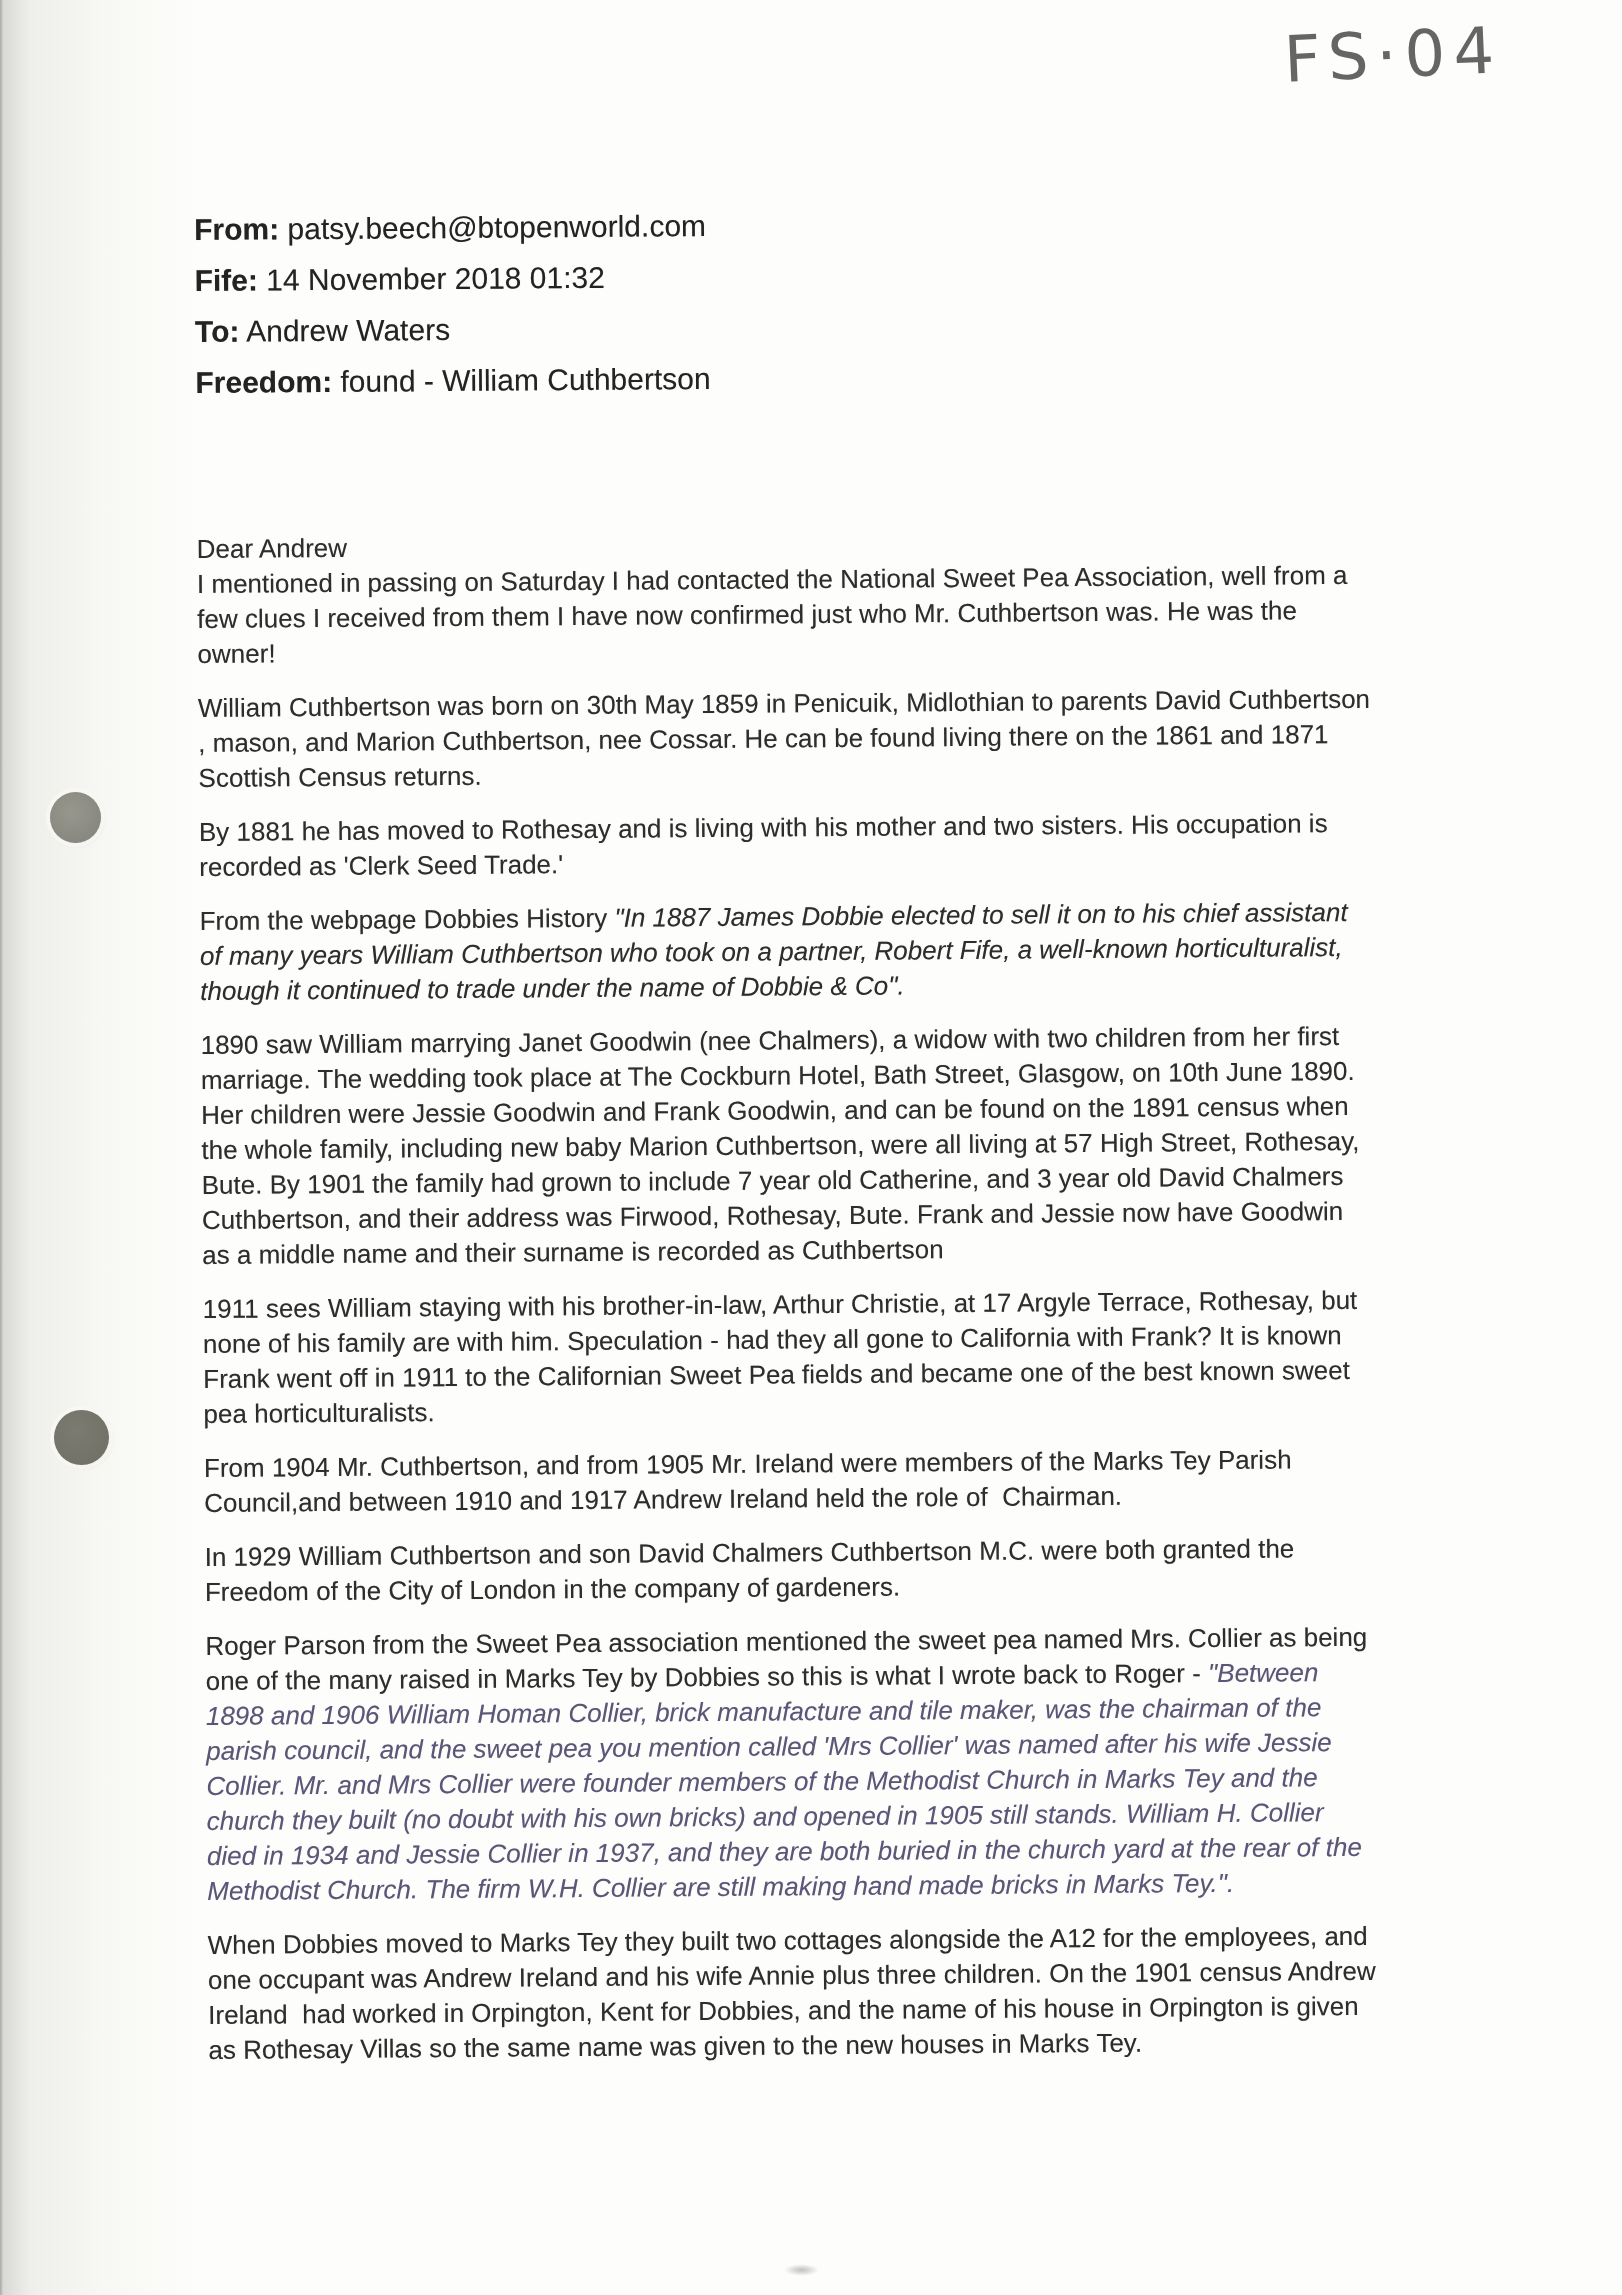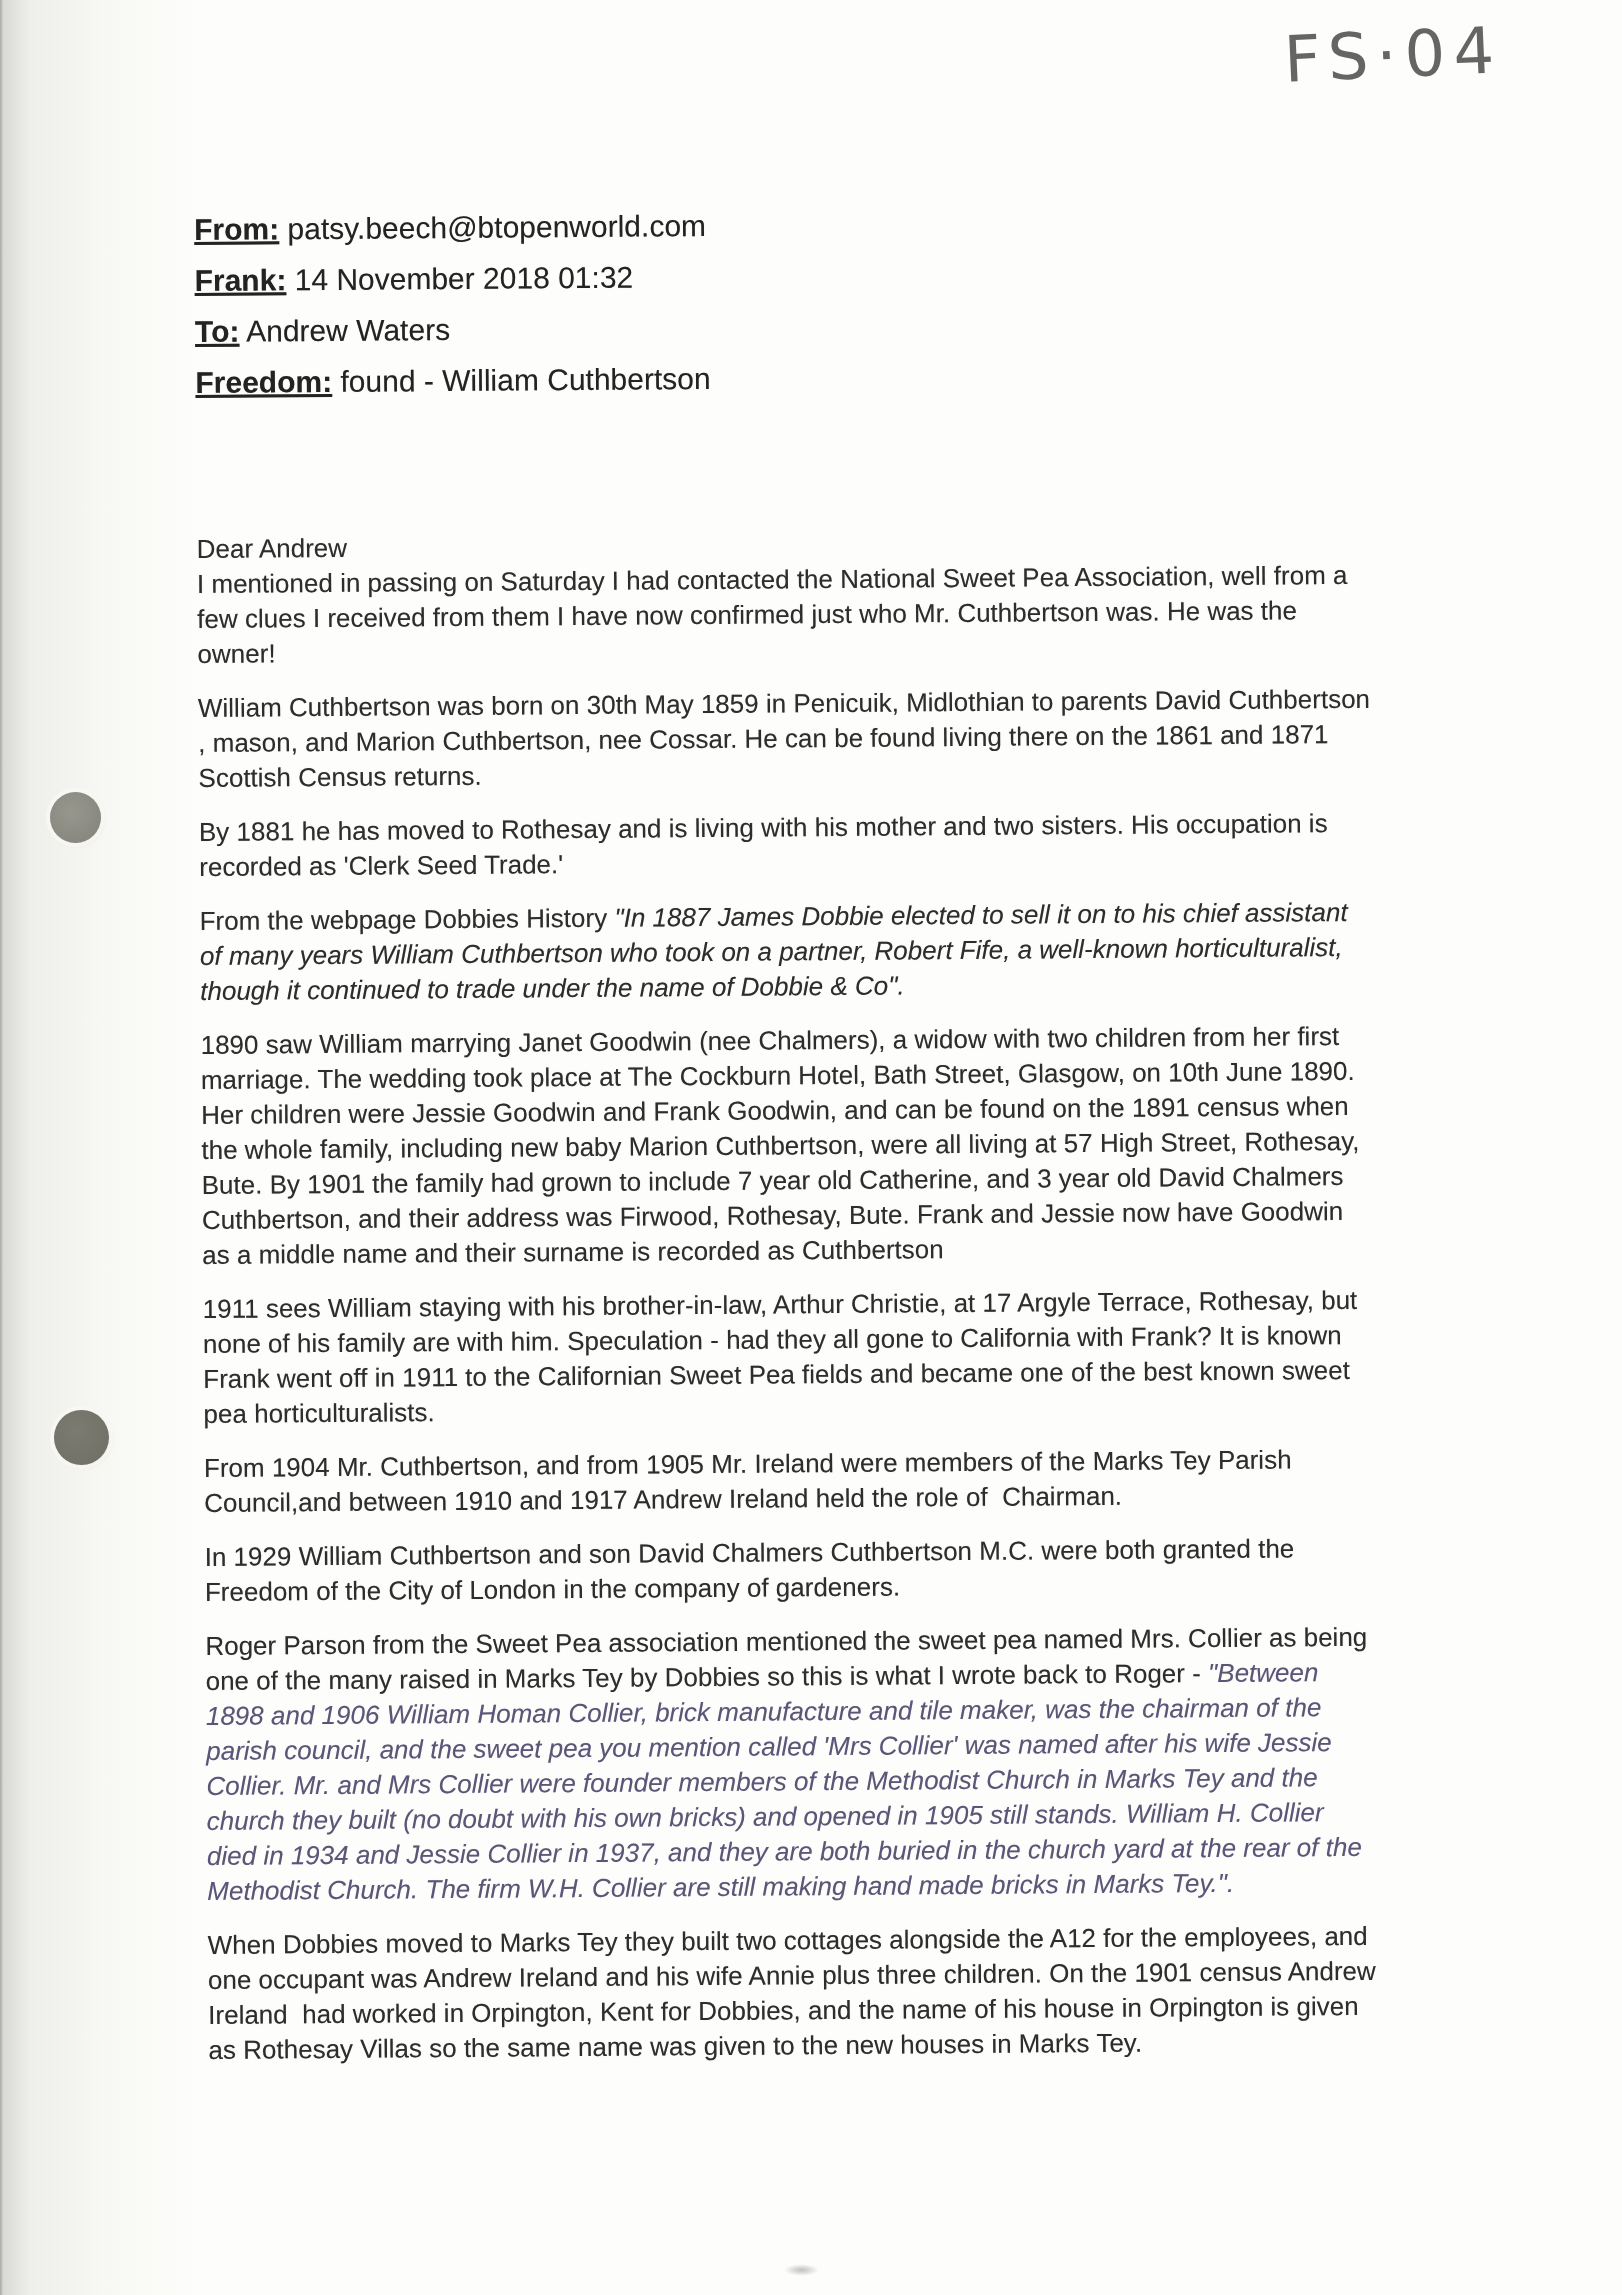--- a/index.html
+++ b/index.html
@@ -40,21 +40,21 @@
   }
   .headers {
     margin-bottom: 124px;
   }
   .header-line {
     font-size: 30px;
     line-height: 51px;
     color: #232323;
     text-shadow: 0 0 0.7px rgba(35,35,35,0.35);
   }
-  .hlabel { font-weight: bold; text-decoration: underline; }
+  .hlabel { font-weight: bold; }
   .para {
     margin: 0 0 19px 0;
     font-size: 26px;
     line-height: 35px;
     color: #2d2d2d;
     white-space: pre-wrap;
     text-shadow: 0 0 0.7px rgba(45,45,45,0.38);
   }
   .seg-normal { }
   .seg-italic { font-style: italic; }
@@ -99,21 +99,21 @@
 <div class="page">
   <div class="annotation">FS·04</div>
 
   <div class="hole hole-top"></div>
   <div class="hole hole-bottom"></div>
   <div class="smudge"></div>
 
   <div class="content">
     <div class="headers" id="headers">
         <div class="header-line"><span class="hlabel">From:</span><span> patsy.beech@btopenworld.com</span></div>
-        <div class="header-line"><span class="hlabel">Frank:</span><span> 14 November 2018 01:32</span></div>
+        <div class="header-line"><span class="hlabel">Fife:</span><span> 14 November 2018 01:32</span></div>
         <div class="header-line"><span class="hlabel">To:</span><span> Andrew Waters</span></div>
         <div class="header-line"><span class="hlabel">Freedom:</span><span> found - William Cuthbertson</span></div>
       </div>
     <div class="body-text" id="body-text">
         <p class="para"><span class="seg-normal">Dear Andrew
 I mentioned in passing on Saturday I had contacted the National Sweet Pea Association, well from a
 few clues I received from them I have now confirmed just who Mr. Cuthbertson was. He was the
 owner!</span></p>
         <p class="para"><span class="seg-normal">William Cuthbertson was born on 30th May 1859 in Penicuik, Midlothian to parents David Cuthbertson
 , mason, and Marion Cuthbertson, nee Cossar. He can be found living there on the 1861 and 1871

